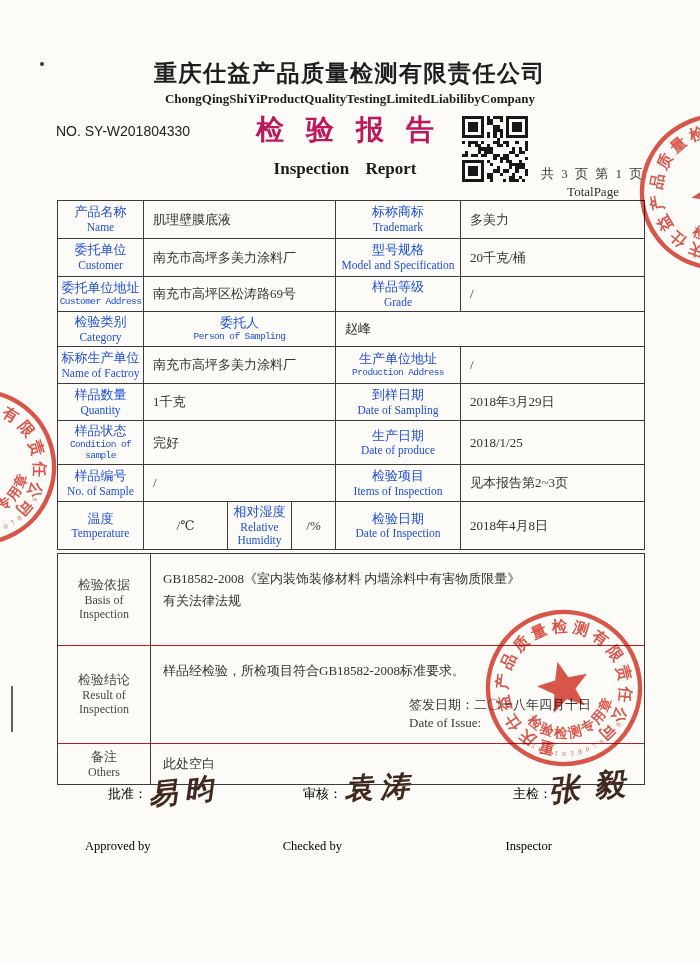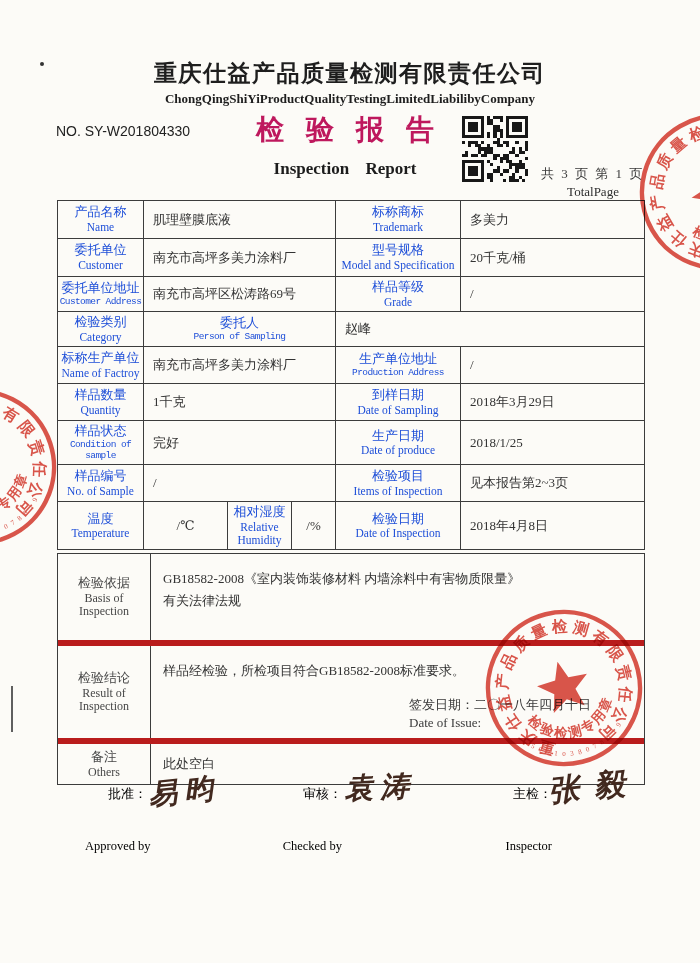--- a/index.html
+++ b/index.html
@@ -35,21 +35,21 @@
   .cell:last-child { border-right:none; }
   .cell.lab { align-items:center; text-align:center; color:#1d4ed8; padding:2px 1px; }
   .cell.val { padding-left:9px; font-size:13px; color:#333; }
   .cell.ctr { padding-left:0; align-items:center; text-align:center; }
   .cn { font-size:13px; line-height:1.3; }
   .en { font-size:11.5px; line-height:1.15; white-space:nowrap; }
   .en.wrap { white-space:normal; }
   .en.mono { font-family:"Liberation Mono","DejaVu Sans Mono",monospace;
     font-size:9.5px; letter-spacing:-0.6px; }
   .t2 { position:absolute; left:57px; top:553px; width:588px; border:1.5px solid #3c3c3c; }
-  .srow { display:grid; grid-template-columns:93px 1fr; border-bottom:6px solid #b91c1c; }
+  .srow { display:grid; grid-template-columns:93px 1fr; border-bottom:1px solid #b91c1c; }
   .srow:last-child { border-bottom:none; }
   .slabel { border-right:1px solid #3c3c3c; display:flex; flex-direction:column;
     justify-content:center; align-items:center; text-align:center; color:#474747; padding:2px 4px; }
   .slabel .en { white-space:normal; font-size:12px; }
   .scontent { padding:14px 12px; font-size:13px; color:#333; position:relative; line-height:1.7; }
   .scontent.mid { display:flex; align-items:center; padding:4px 12px; }
   .issue { position:absolute; left:258px; top:48px; font-size:13px; color:#3a3a3a; }
   .issue .en { font-size:13px; white-space:nowrap; font-family:"Liberation Serif",serif; }
   
   .fitem { position:absolute; text-align:right; color:#000000; }

